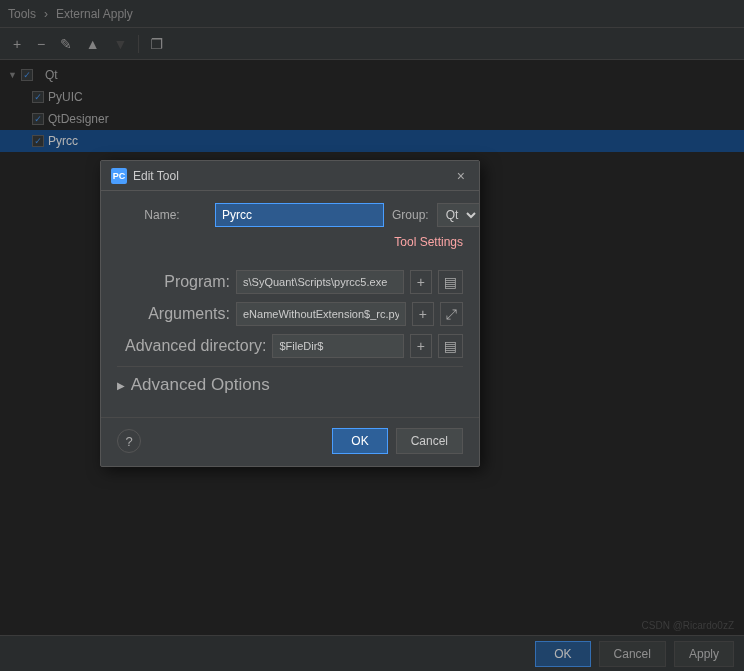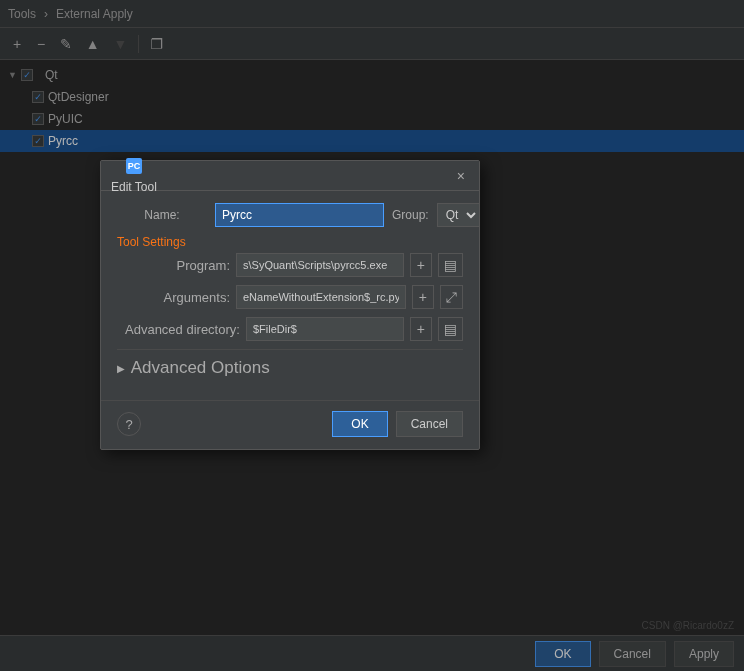--- a/index.html
+++ b/index.html
@@ -149,21 +149,20 @@
       align-items: center;
       justify-content: space-between;
       height: 30px;
     }
     .dialog-title {
       display: flex;
       align-items: center;
       gap: 6px;
       color: #ccc;
       font-size: 12px;
-      flex-direction: column;
     }
     .dialog-icon {
       width: 16px;
       height: 16px;
       background: #4a9eff;
       border-radius: 2px;
       display: flex;
       align-items: center;
       justify-content: center;
       font-size: 9px;
@@ -217,35 +216,36 @@
     .group-select {
       background: #45494a;
       border: 1px solid #555;
       color: #ccc;
       padding: 2px 4px;
       font-size: 12px;
       height: 24px;
       width: 70px;
     }
     .section-title {
-      color: #f97316;
-      font-size: 12px;
-      margin: 6px 0 4px 0;
+      color: #fca5a5;
+      font-size: 12px;
+      margin: 6px 0 21px 0;
       padding-left: 0;
+      text-align: right;
     }
     .field-row {
       display: flex;
       align-items: center;
       margin-bottom: 8px;
       gap: 6px;
       padding-left: 8px;
     }
     .field-label {
       color: #aaa;
-      font-size: 13px;
+      font-size: 16px;
       min-width: 105px;
       text-align: right;
       flex-shrink: 0;
     }
     .field-input {
       background: #45494a;
       border: 1px solid #555;
       color: #ccc;
       padding: 2px 6px;
       font-size: 11px;
@@ -407,25 +407,25 @@
 </div>
 
 <div class="tree-panel">
   <div class="tree-item">
     <span class="arrow">▼</span>
     <div class="checkbox checked"></div>
     <span class="tree-label indent1">Qt</span>
   </div>
   <div class="tree-item">
     <div class="checkbox checked" style="margin-left:24px"></div>
-    <span class="tree-label">QtDesigner</span>
+    <span class="tree-label">PyUIC</span>
   </div>
   <div class="tree-item">
     <div class="checkbox checked" style="margin-left:24px"></div>
-    <span class="tree-label">PyUIC</span>
+    <span class="tree-label">QtDesigner</span>
   </div>
   <div class="tree-item selected">
     <div class="checkbox checked" style="margin-left:24px"></div>
     <span class="tree-label">Pyrcc</span>
   </div>
 </div>
 
 <div class="overlay"></div>
 
 <div class="dialog">

